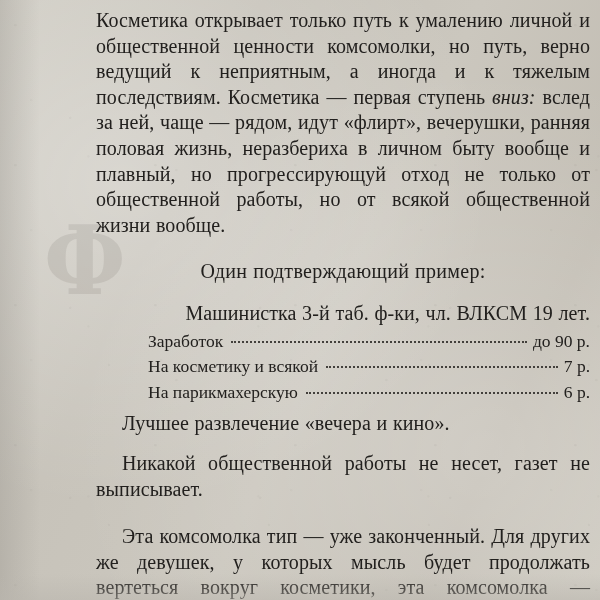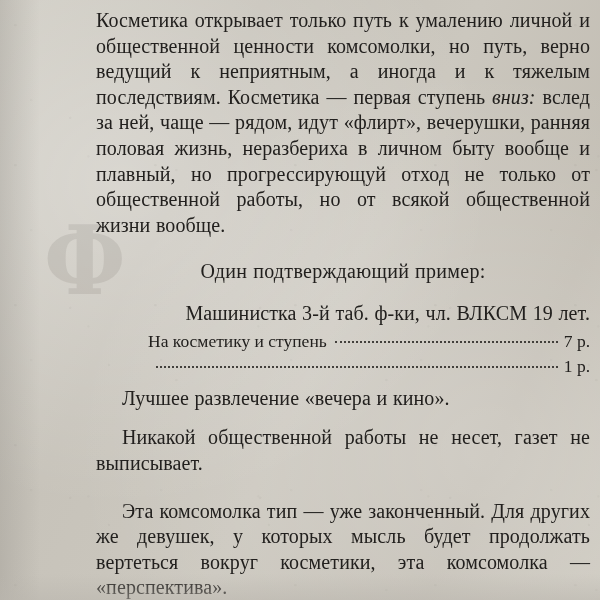--- a/index.html
+++ b/index.html
@@ -141,27 +141,33 @@
   <div class="text-col blur">
 
     <p class="para-main"><span>Косметика открывает только путь к умалению личной и общественной ценности комсомолки, но путь, верно ведущий к неприятным, а иногда и к тяжелым последствиям. Косметика — первая ступень </span><span class="italic">вниз:</span><span> вслед за ней, чаще — рядом, идут «флирт», вечерушки, ранняя половая жизнь, неразбериха в личном быту вообще и плавный, но прогрессирующуй отход не только от общественной работы, но от всякой общественной жизни вообще.</span></p>
 
     <p class="center spaced-head">Один подтверждающий пример:</p>
 
     <p class="machine-line">Машинистка 3-й таб. ф-ки, чл. ВЛКСМ 19 лет.</p>
 
     <div class="cost-list">
       <div class="cost-row">
-        <span class="cost-label">На косметику и ступень</span>
+        <span class="cost-label">Заработок</span>
+        <span class="cost-leader"></span>
+        <span class="cost-value">до 90 р.</span>
+      </div>
+      <div class="cost-row">
+        <span class="cost-label">На косметику и всякой</span>
         <span class="cost-leader"></span>
         <span class="cost-value">7 р.</span>
       </div>
       <div class="cost-row">
+        <span class="cost-label">На парикмахерскую</span>
         <span class="cost-leader"></span>
-        <span class="cost-value">1 р.</span>
+        <span class="cost-value">6 р.</span>
       </div>
     </div>
 
     <p class="indent tight gap-sm">Лучшее развлечение «вечера и кино».</p>
     <p class="indent gap-md">Никакой общественной работы не несет, газет не выписывает.</p>
 
     <p class="indent last-block">Эта комсомолка тип — уже законченный. Для других же девушек, у которых мысль будет продолжать вертеться вокруг косметики, эта комсомолка — «перспектива».</p>
   </div>
 
   <div class="bottom-fade"></div>

